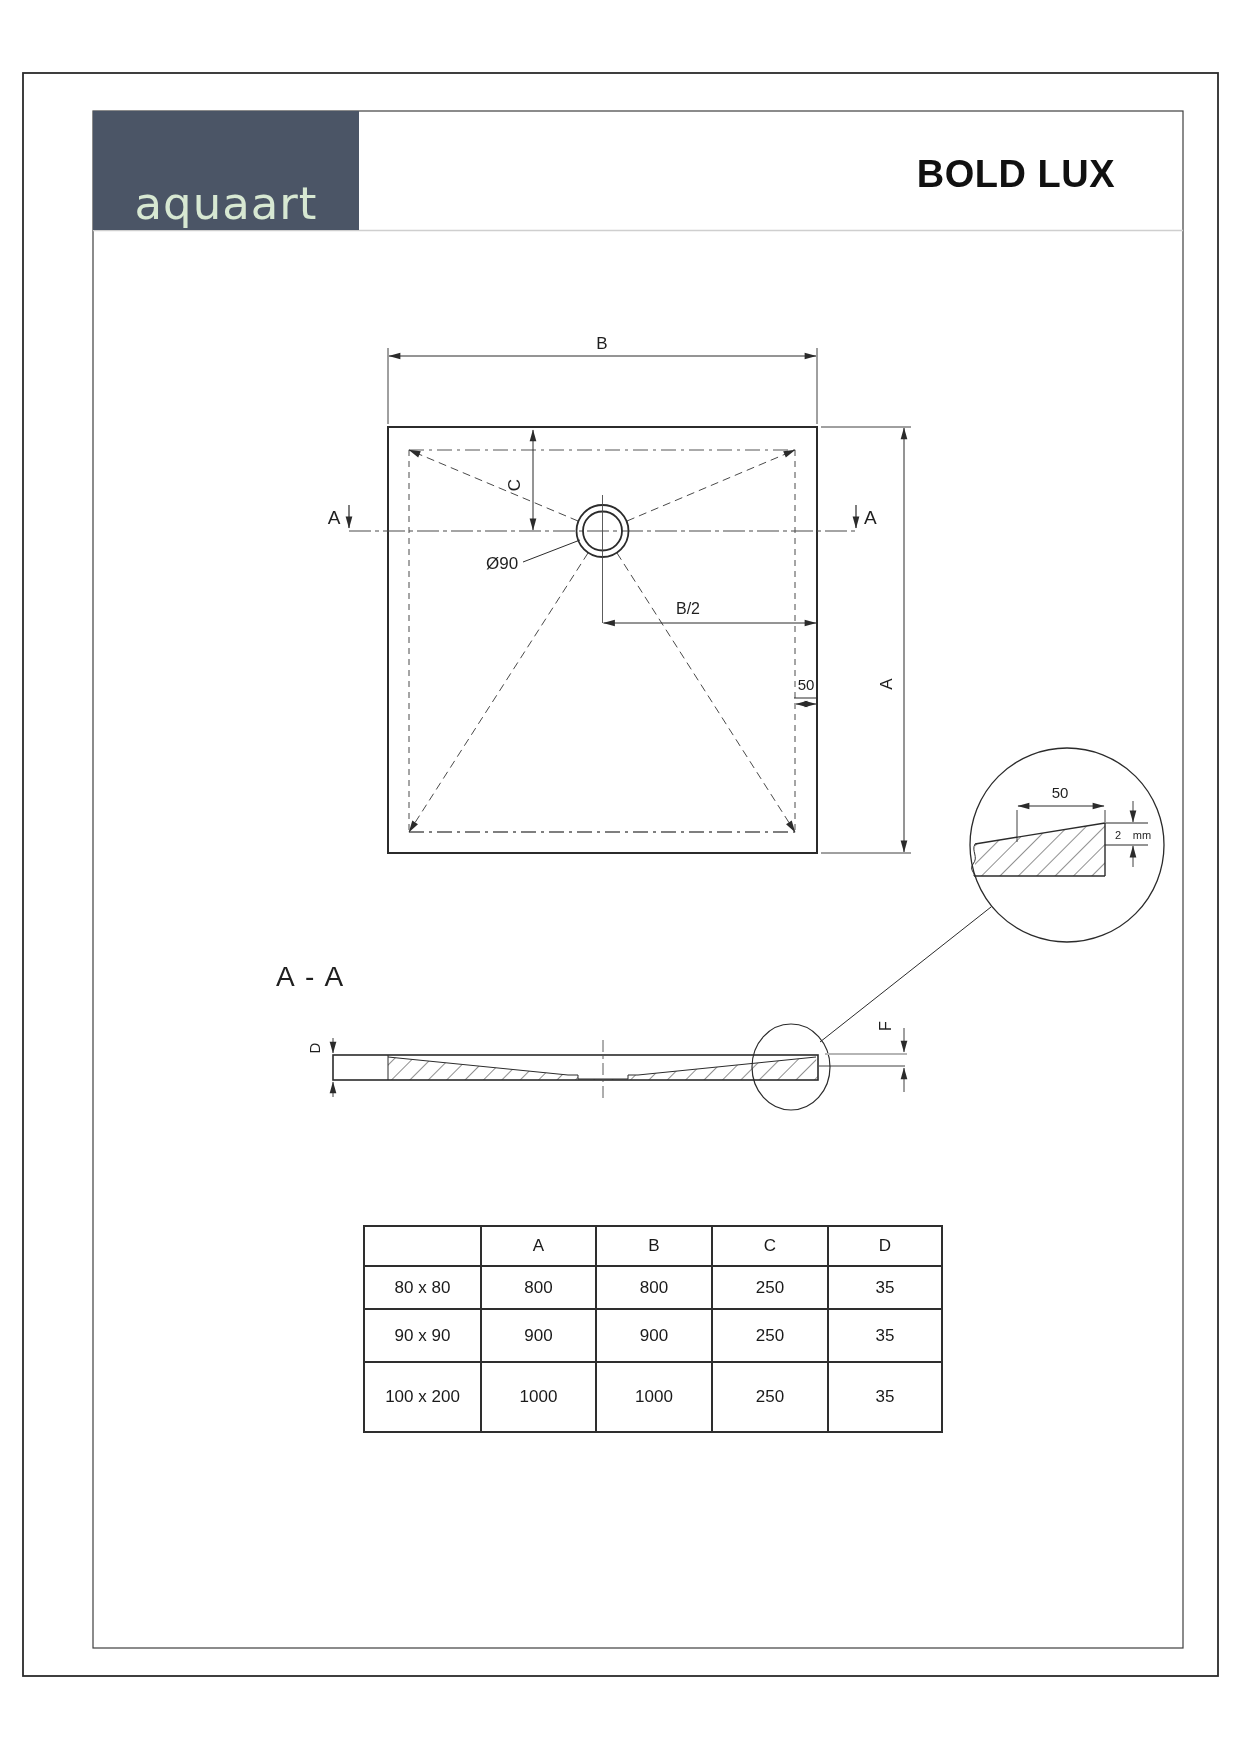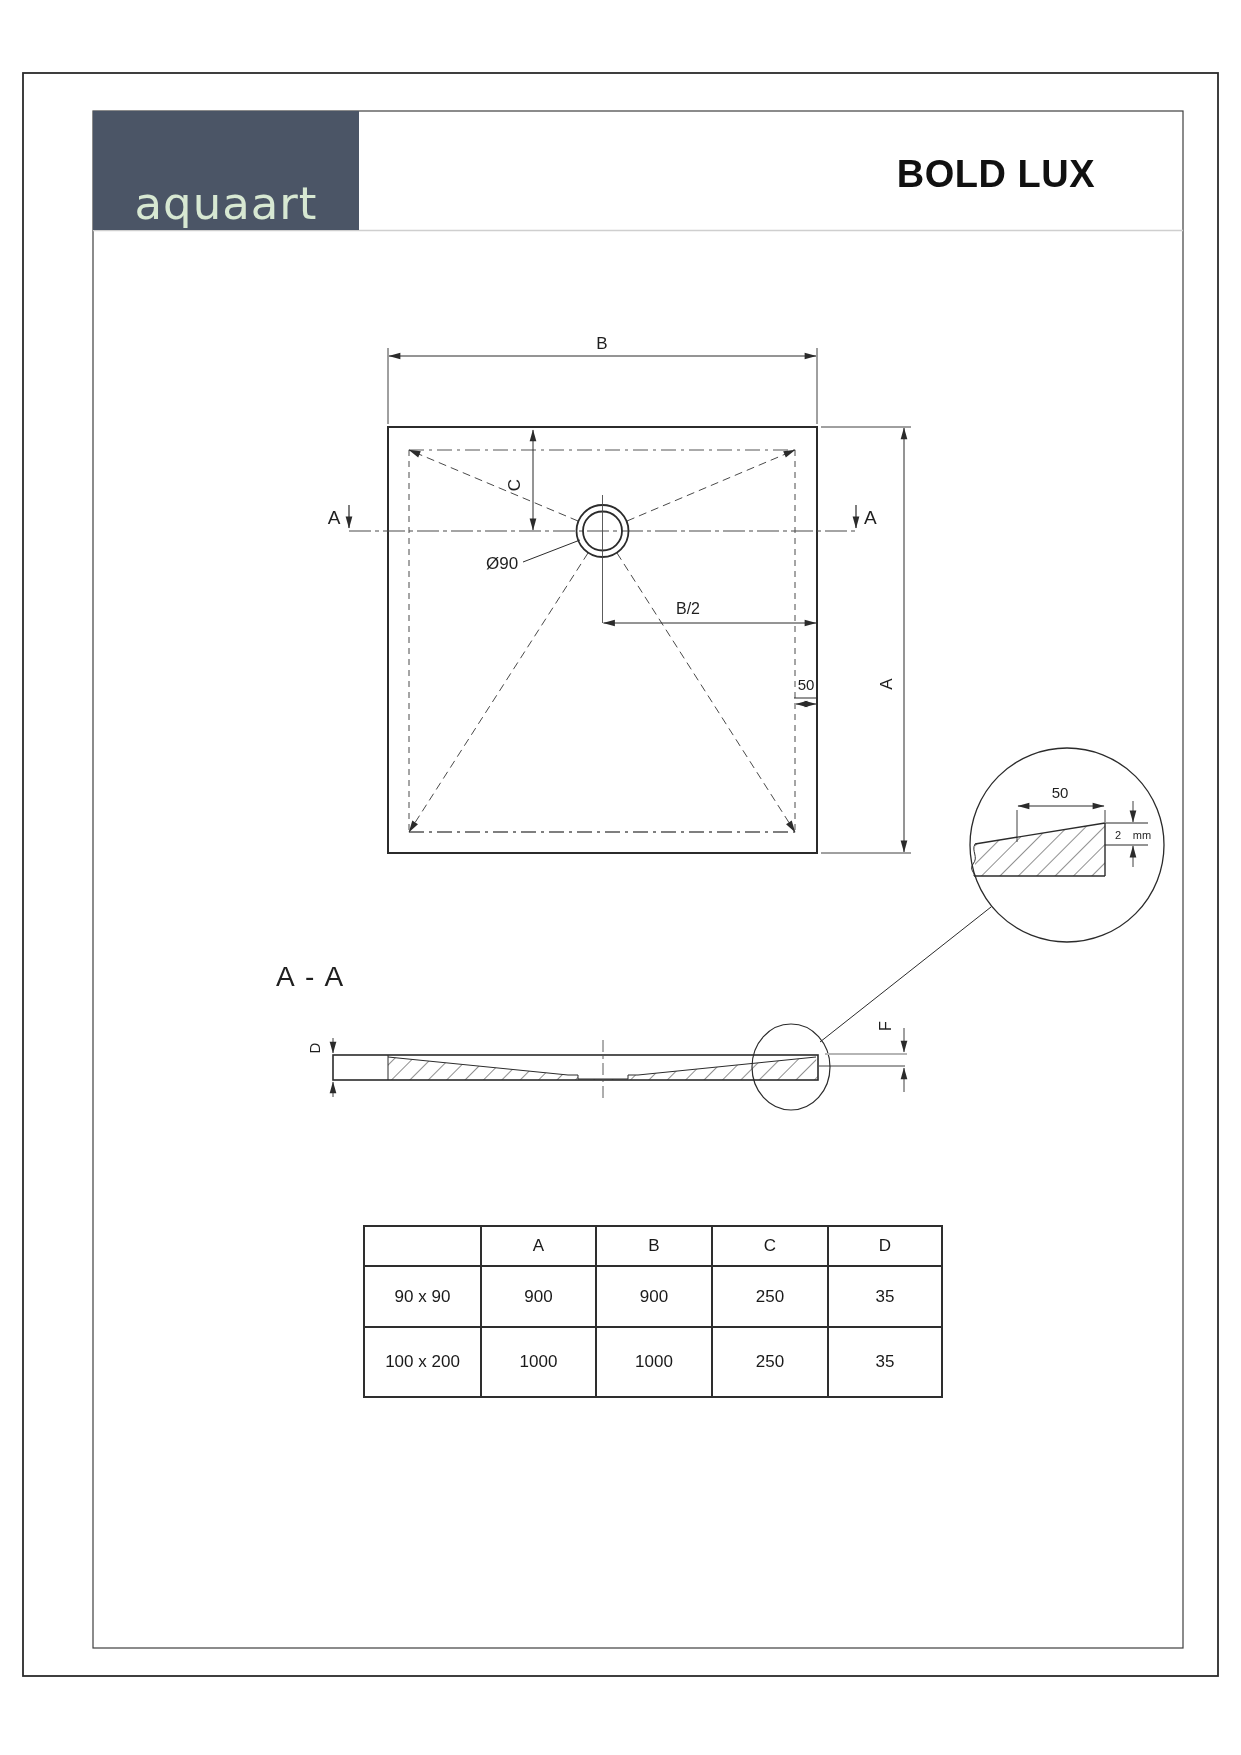--- a/index.html
+++ b/index.html
@@ -3,31 +3,31 @@
 <meta charset="utf-8">
 <style>
   html,body{margin:0;padding:0;background:#ffffff;}
   body{width:1241px;height:1755px;position:relative;overflow:hidden;
        font-family:"Liberation Sans",sans-serif;color:#1f1f1f;}
   #drawing{position:absolute;left:0;top:0;}
   .logo-box{position:absolute;left:93px;top:111px;width:266px;height:119px;
             background:#4b5566;display:flex;align-items:flex-end;justify-content:center;}
   .logo-text{font-family:"DejaVu Sans",sans-serif;font-size:45px;font-weight:400;
              color:#d7e8d2;letter-spacing:1px;line-height:1;padding-bottom:4px;}
-  .doc-title{position:absolute;left:848px;top:148px;width:247px;height:52px;
+  .doc-title{position:absolute;left:868px;top:148px;width:247px;height:52px;
              text-align:right;font-size:38px;font-weight:700;line-height:52px;
              color:#111111;letter-spacing:0.5px;}
   
   .dims-table{position:absolute;left:363px;top:1225px;border-collapse:collapse;
               table-layout:fixed;width:578px;font-size:17px;color:#1a1a1a;}
   .dims-table th,.dims-table td{border:2px solid #2e2e2e;text-align:center;
               vertical-align:middle;font-weight:400;padding:0;}
   .dims-table tr.hrow{height:40px;}
   .dims-table tr.r0{height:43px;}
-  .dims-table tr.r1{height:61px;}
+  .dims-table tr.r1{height:53px;}
   .dims-table tr.r2{height:70px;}
   
   text{font-family:"Liberation Sans",sans-serif;fill:#1f1f1f;}
   .t19{font-size:19px;}
   .t17{font-size:17px;}
   .t16{font-size:16px;}
   .t15{font-size:15px;}
   .t11{font-size:11px;}
   .t28{font-size:28px;letter-spacing:2px;}
 </style>
@@ -189,20 +189,27 @@
       <col style="width:114px">
   </colgroup>
   <tbody>
       <tr class="hrow">
     <th></th>
     <th>A</th>
     <th>B</th>
     <th>C</th>
     <th>D</th>
   </tr>
+  <tr class="r0">
+    <td>80 x 80</td>
+    <td>800</td>
+    <td>800</td>
+    <td>250</td>
+    <td>35</td>
+  </tr>
   <tr class="r1">
     <td>90 x 90</td>
     <td>900</td>
     <td>900</td>
     <td>250</td>
     <td>35</td>
   </tr>
   <tr class="r2">
     <td>100 x 200</td>
     <td>1000</td>

